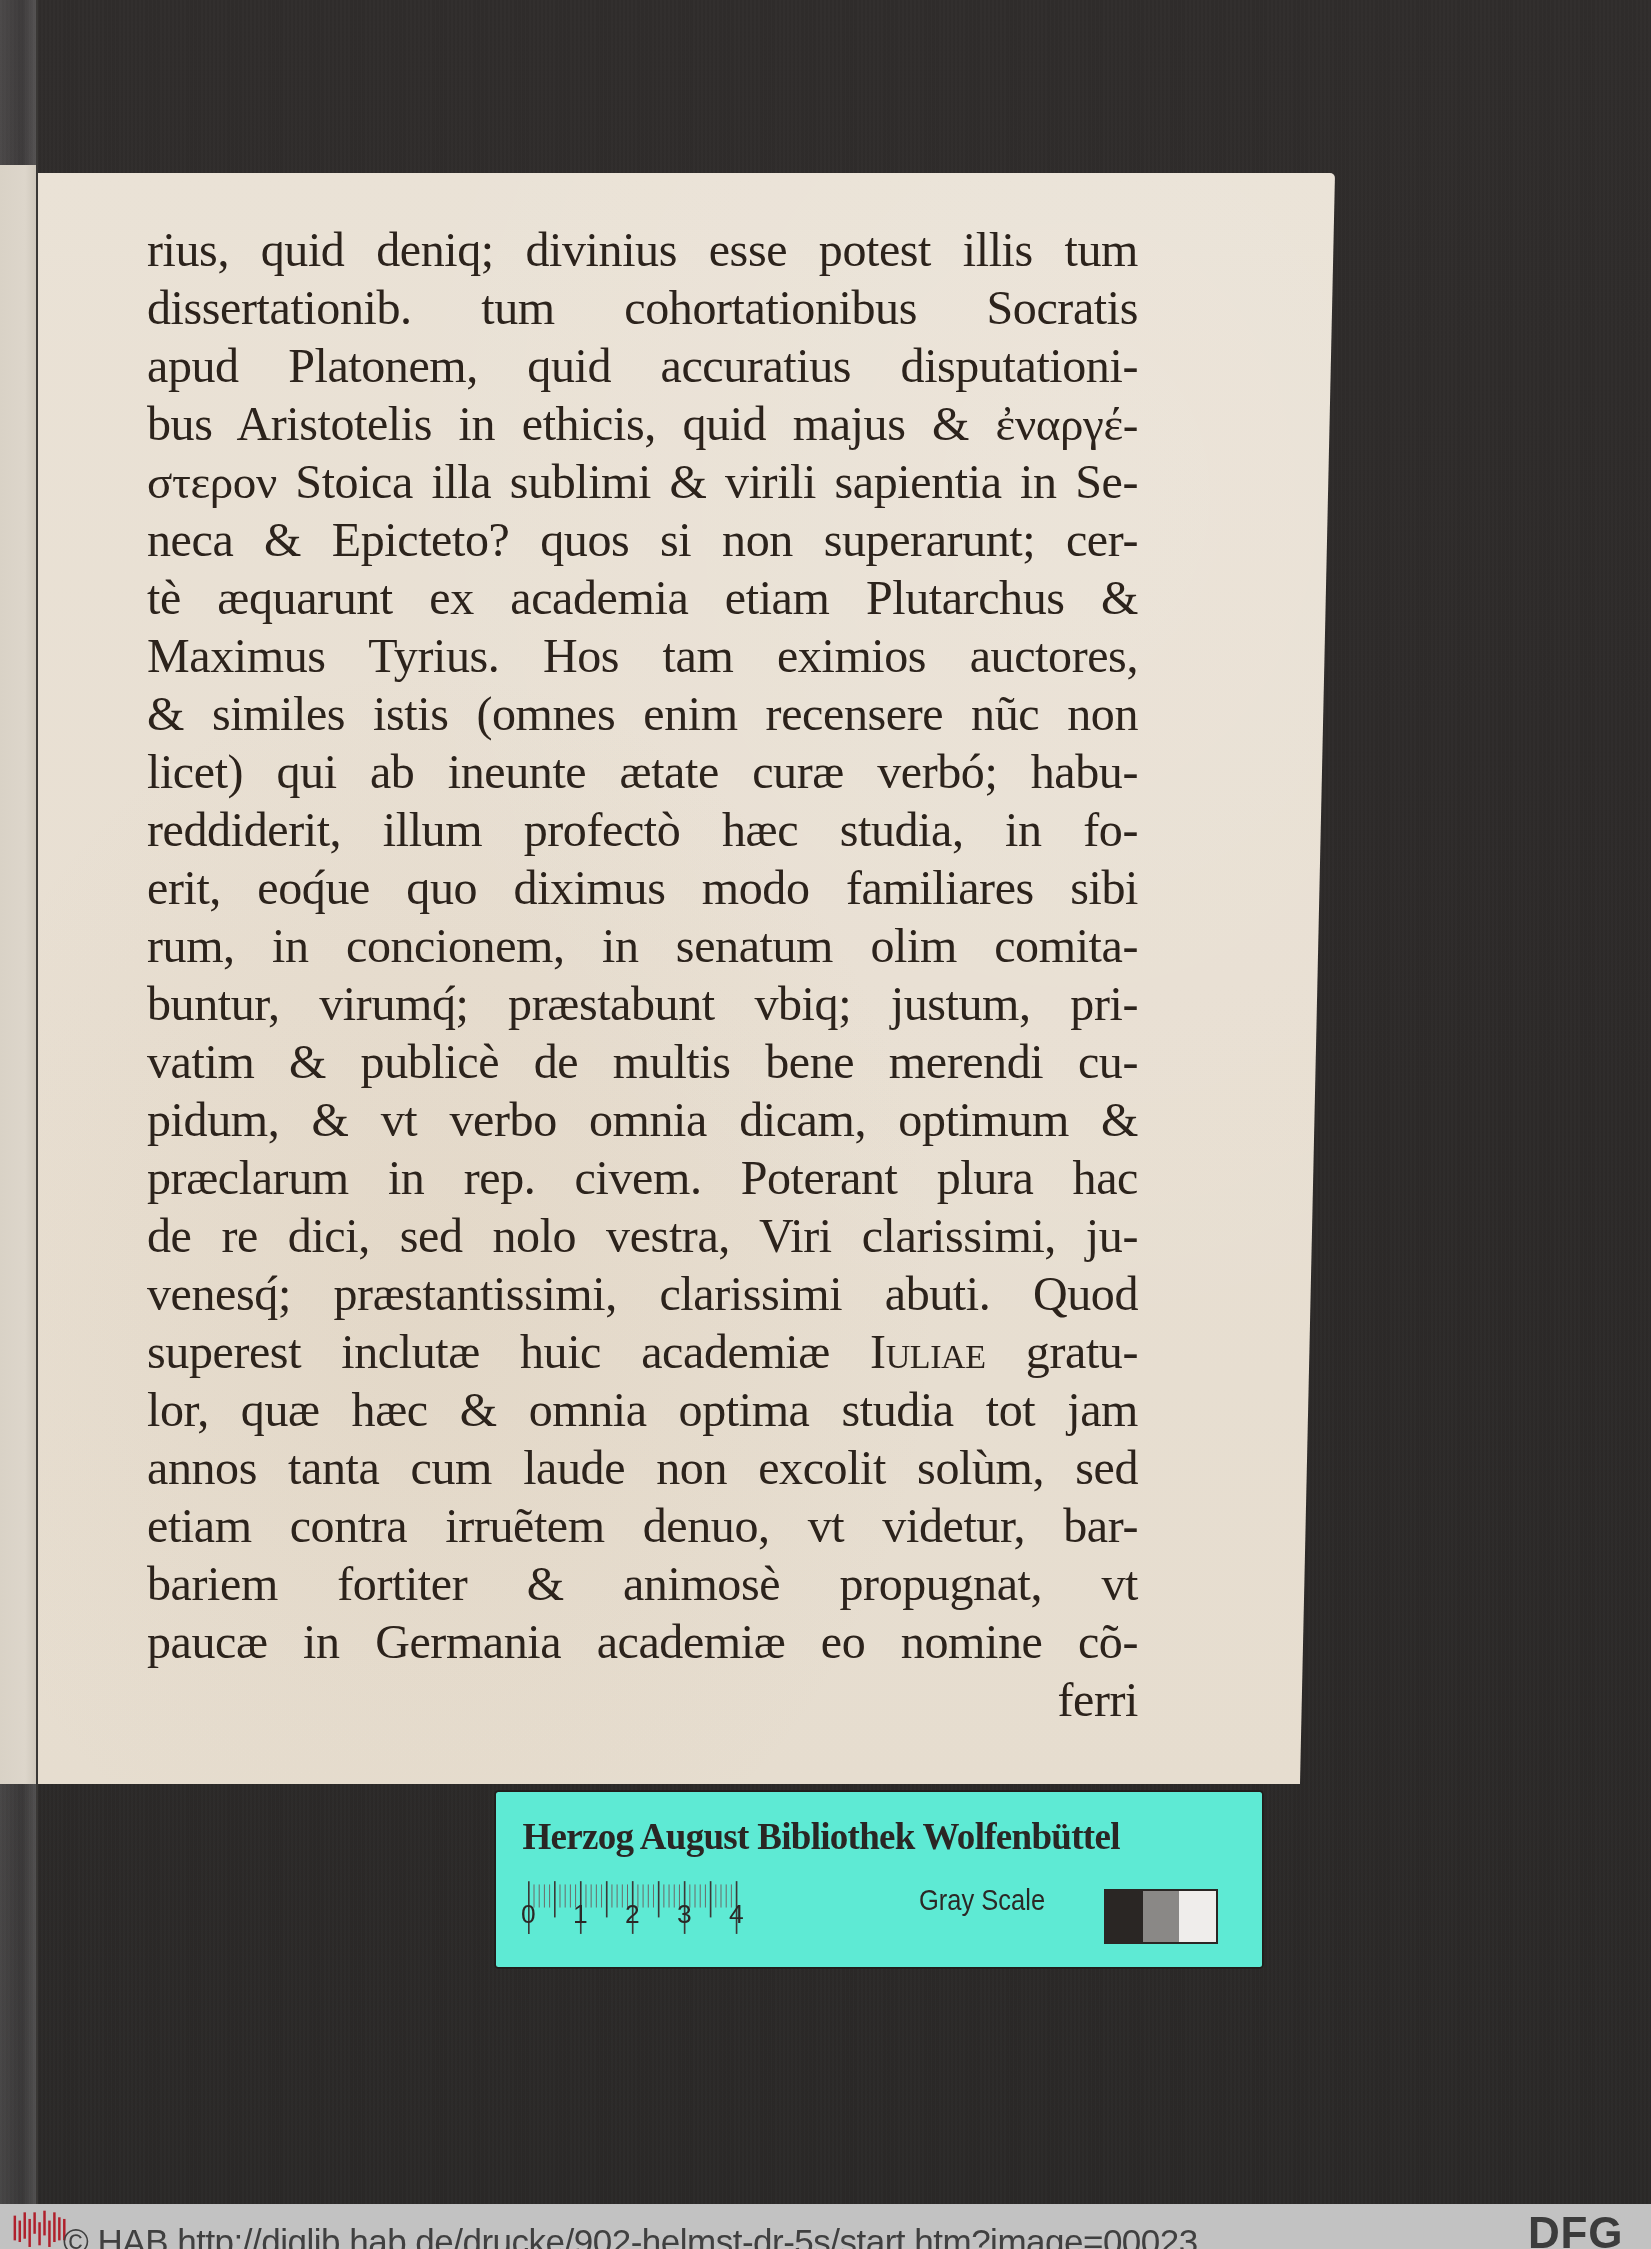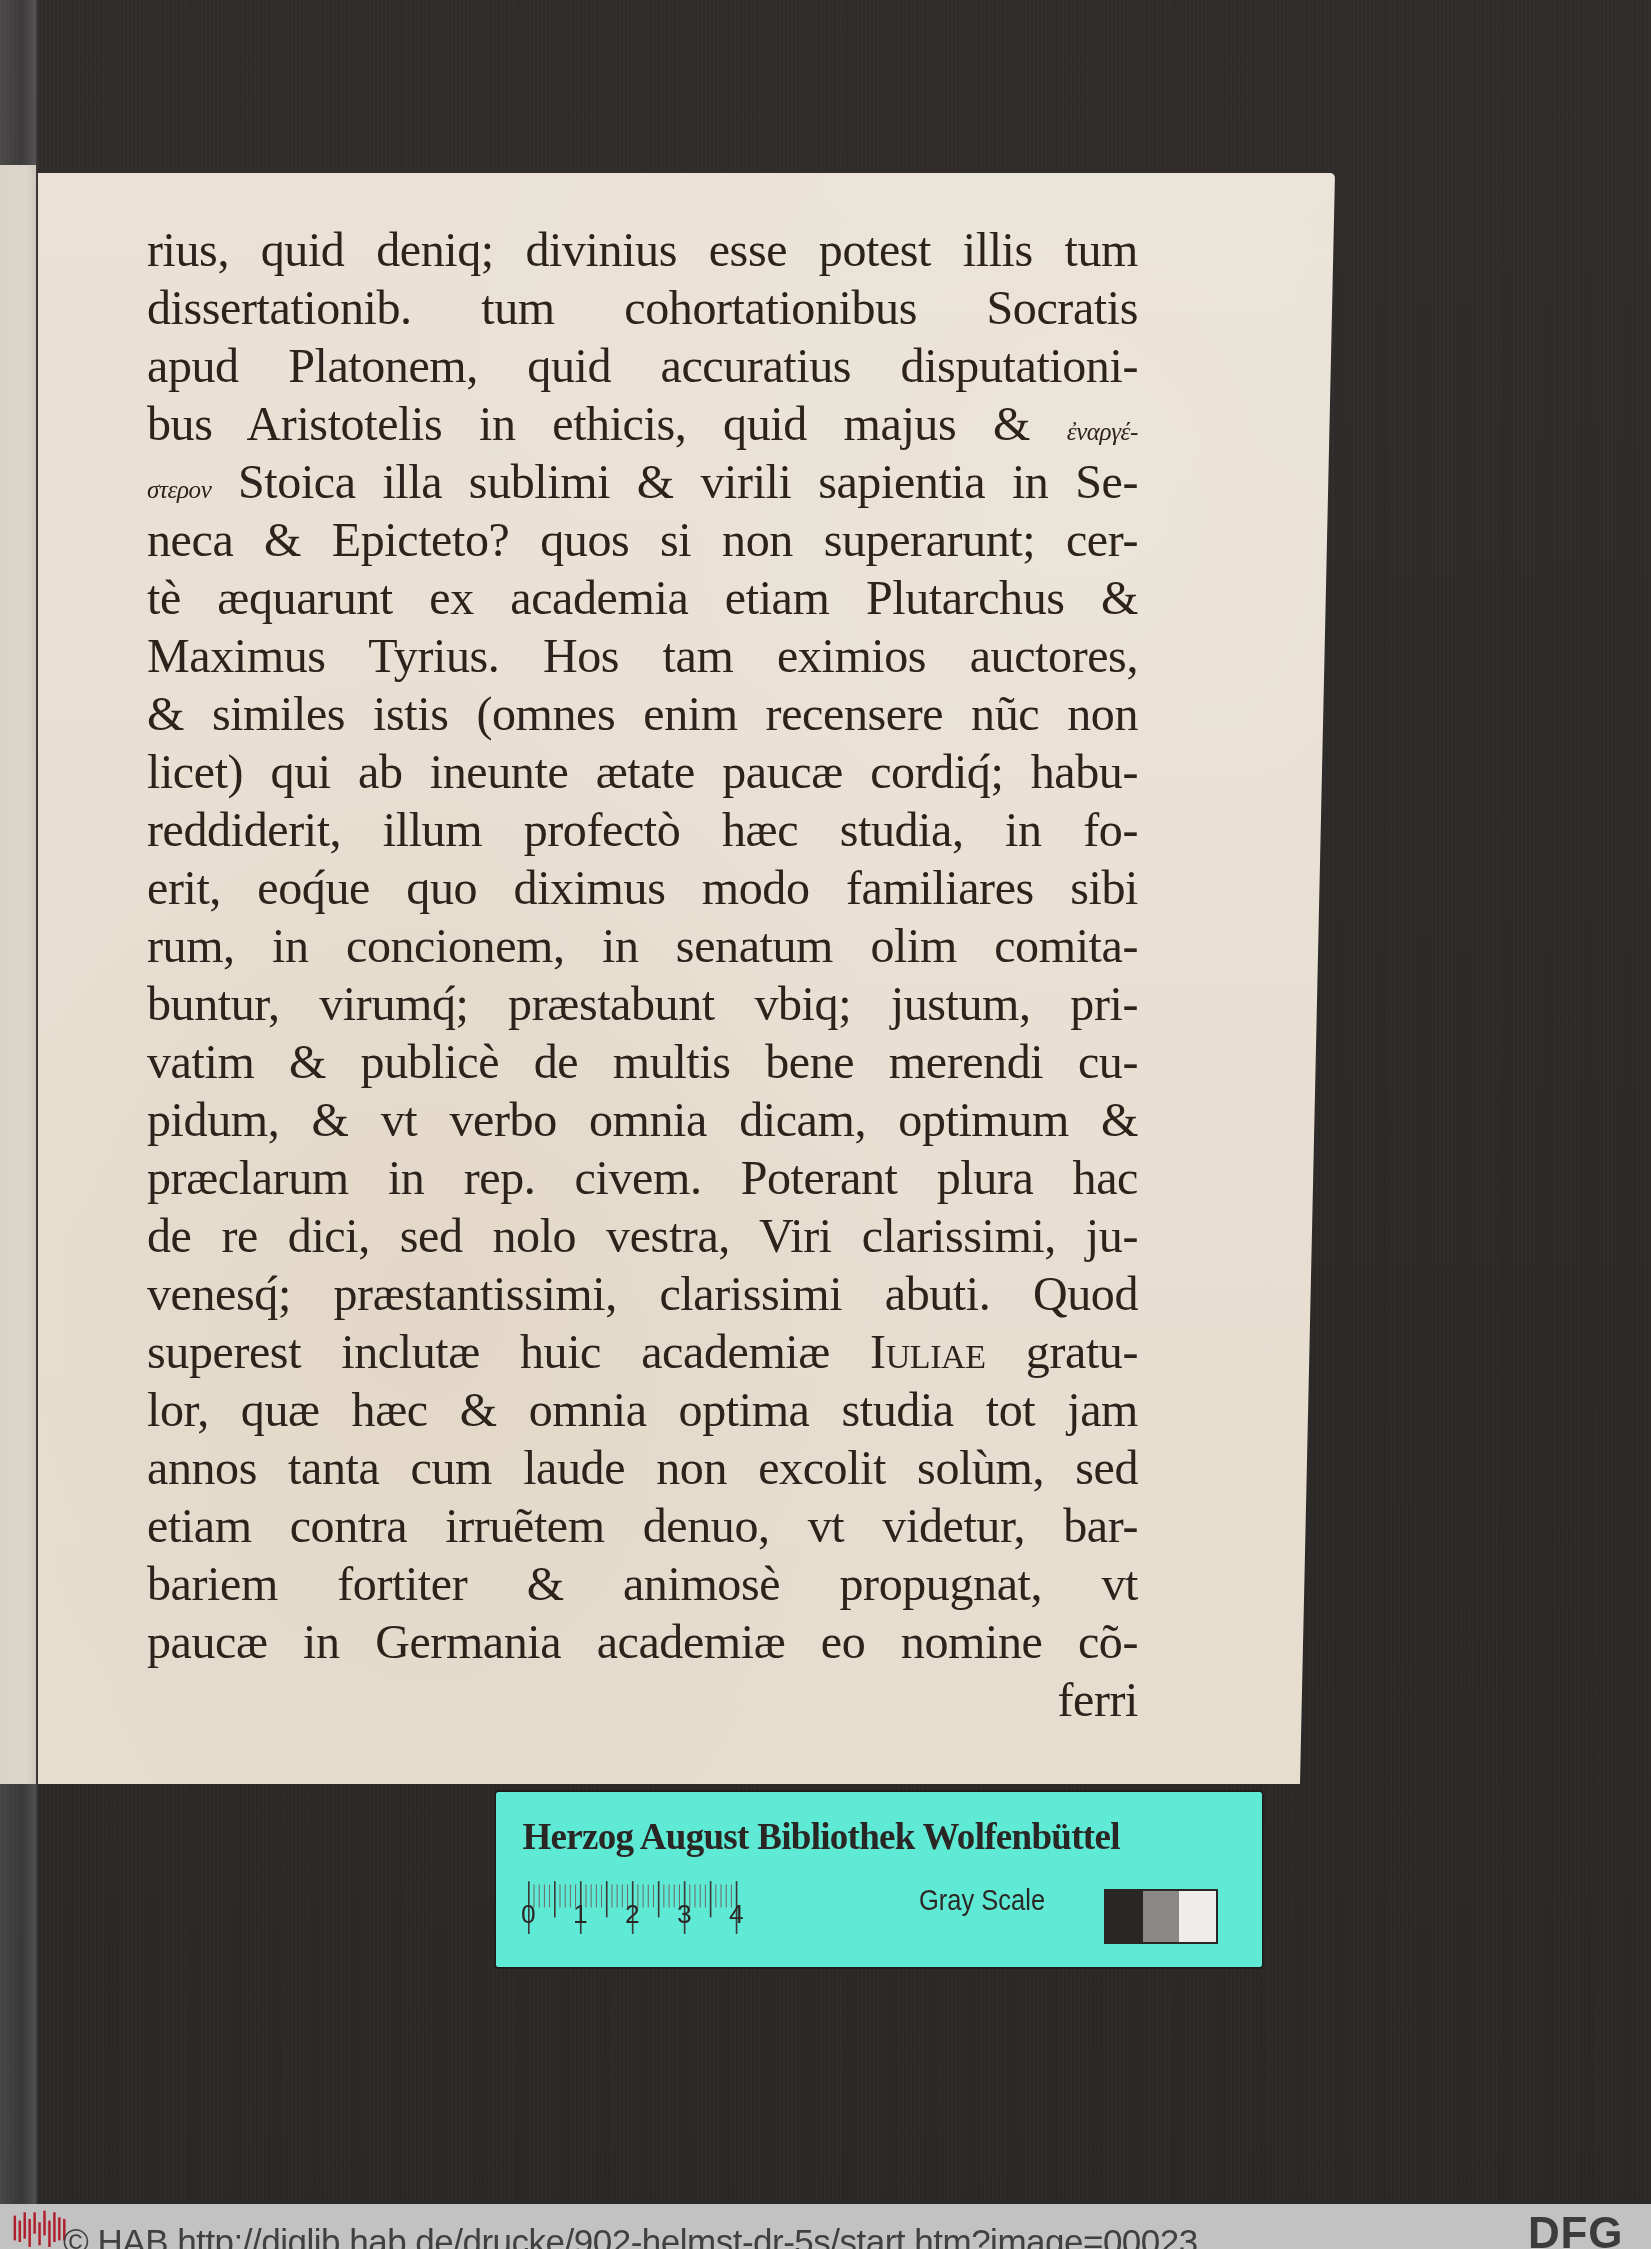--- a/index.html
+++ b/index.html
@@ -64,22 +64,21 @@
     text-align-last: justify;
     font-family: "Liberation Serif", serif;
   }
   .line.last {
     text-align-last: right;
   }
   .smallcaps {
     font-variant: small-caps;
   }
   .greek {
-    font-style: italic;
-    font-size: 25px;
+    font-size: 47px;
   }
 
   
   .card {
     position: absolute;
     left: 496px;
     top: 1792px;
     width: 766px;
     height: 175px;
     background: #5eead4;
@@ -186,21 +185,21 @@
 <div class="text-block">
   <div class="line">rius, quid deniq; divinius esse potest illis tum</div>
   <div class="line">dissertationib. tum cohortationibus Socratis</div>
   <div class="line">apud Platonem, quid accuratius disputationi-</div>
   <div class="line"><span>bus Aristotelis in ethicis, quid majus &amp; </span><span class="greek">ἐναργέ-</span></div>
   <div class="line"><span class="greek">στερον</span><span> Stoica illa sublimi &amp; virili sapientia in Se-</span></div>
   <div class="line">neca &amp; Epicteto? quos si non superarunt; cer-</div>
   <div class="line">tè æquarunt ex academia etiam Plutarchus &amp;</div>
   <div class="line">Maximus Tyrius.  Hos tam eximios auctores,</div>
   <div class="line">&amp; similes istis (omnes enim recensere nũc non</div>
-  <div class="line">licet) qui ab ineunte ætate paucæ cordiq́; habu-</div>
+  <div class="line">licet) qui ab ineunte ætate curæ verbó; habu-</div>
   <div class="line">reddiderit, illum profectò hæc studia, in fo-</div>
   <div class="line">erit, eoq́ue quo diximus modo familiares sibi</div>
   <div class="line">rum, in concionem, in senatum olim comita-</div>
   <div class="line">buntur, virumq́; præstabunt vbiq; justum, pri-</div>
   <div class="line">vatim &amp; publicè de multis bene merendi cu-</div>
   <div class="line">pidum, &amp; vt verbo omnia dicam, optimum &amp;</div>
   <div class="line">præclarum in rep. civem.  Poterant plura hac</div>
   <div class="line">de re dici, sed nolo vestra, Viri clarissimi, ju-</div>
   <div class="line">venesq́; præstantissimi, clarissimi abuti. Quod</div>
   <div class="line"><span>superest inclutæ huic academiæ </span><span class="smallcaps">Iuliae</span><span> gratu-</span></div>

